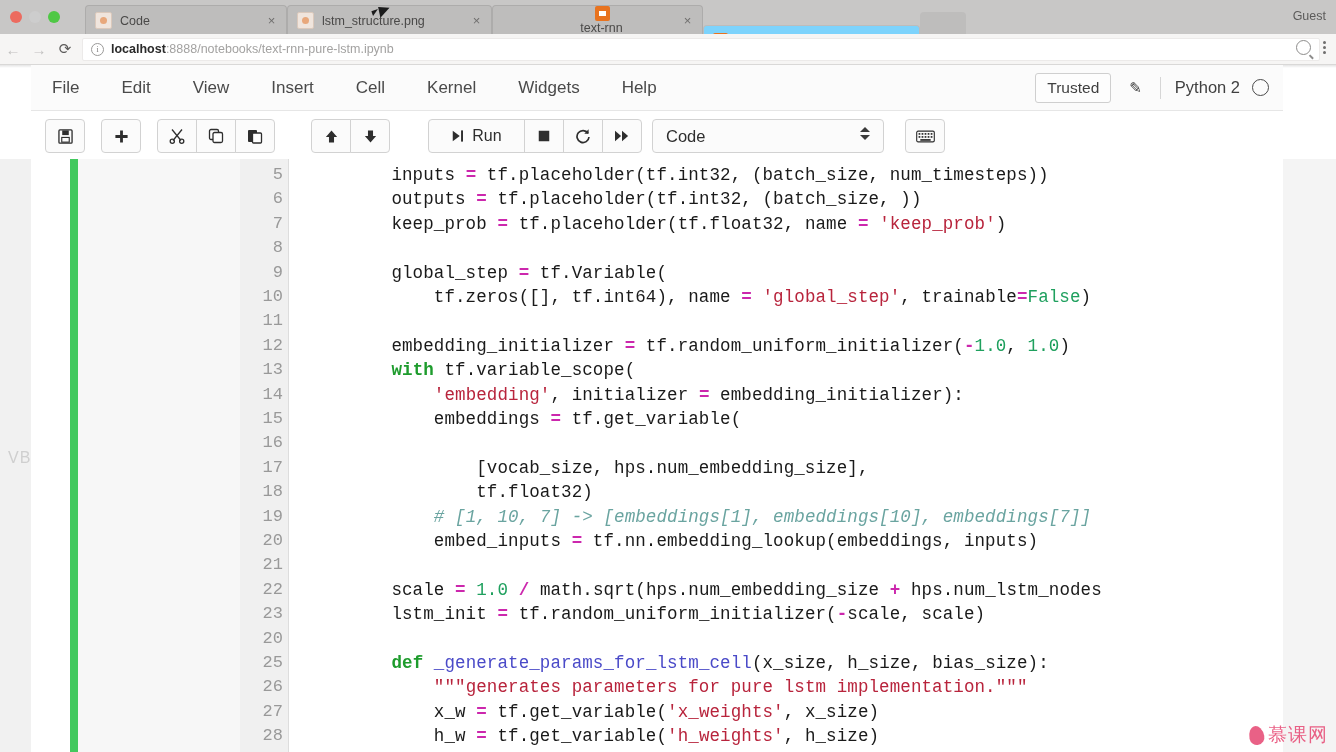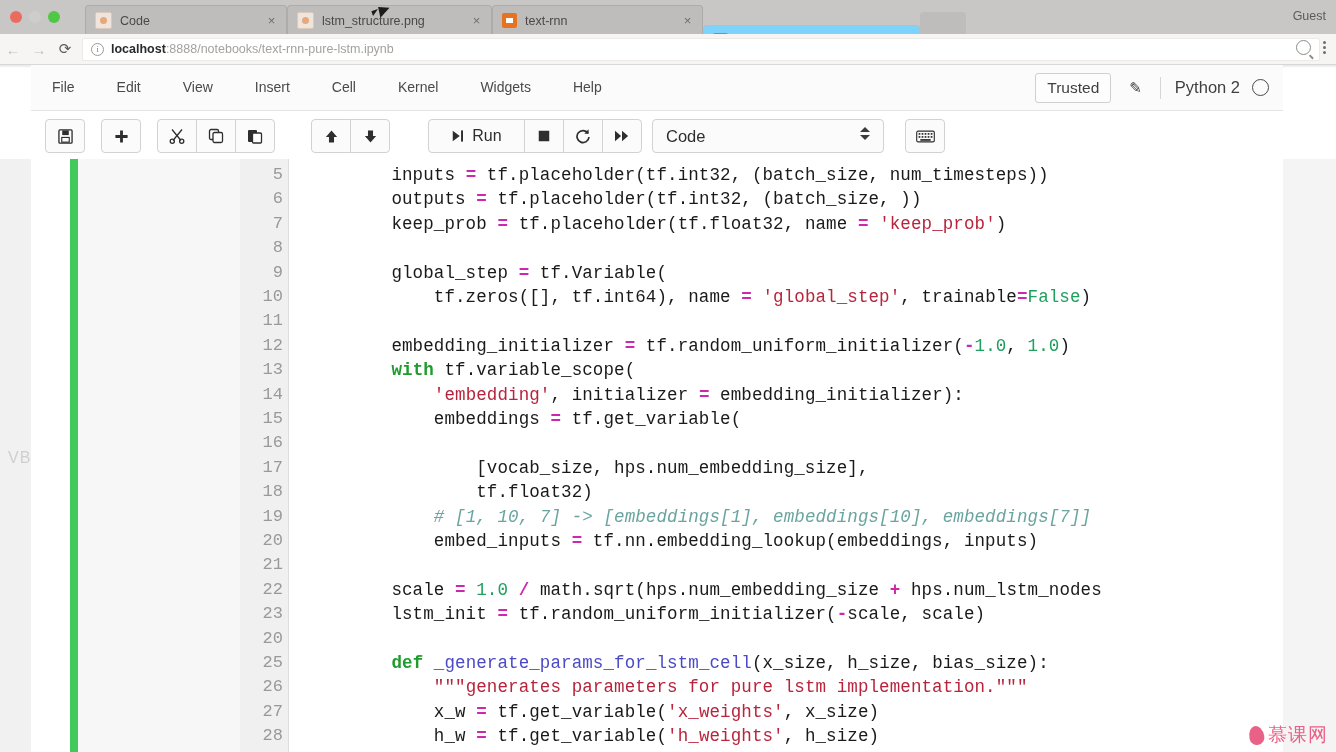--- a/index.html
+++ b/index.html
@@ -108,21 +108,21 @@
   .pageshadow{
     position:absolute;left:0;top:0;width:1336px;height:3px;
     background:linear-gradient(to bottom, rgba(0,0,0,.10), rgba(0,0,0,0));
   }
   .menubar{
     position:absolute;left:31px;top:0px;width:1252px;height:45px;
     background:#fbfbfb;border-bottom:1px solid #e6e6e6;
     display:flex;align-items:center;
   }
   .menuitem{
-    font-size:14px;color:#4a4a4a;padding:0 21px;line-height:45px;
+    font-size:17px;color:#4a4a4a;padding:0 21px;line-height:45px;
   }
   .menu-right{
     position:absolute;right:14px;top:0;height:45px;display:flex;align-items:center;gap:0px;
   }
   .trusted{
     border:1px solid #cfcfcf;border-radius:3px;padding:5px 11px;
     font-size:15.5px;color:#3f3f3f;background:#fdfdfd;
   }
   .pencil{margin:0 18px;font-size:15px;color:#3a3a3a;transform:rotate(0deg);}
   .vsep{width:1px;height:22px;background:#d6d6d6;}
@@ -241,21 +241,21 @@
       <span class="tlabel">Code</span>
       <span class="tclose">×</span>
     </div>
 
     <div class="tab inactive" style="left:287px;width:203px;">
       <span class="favicon fav-jupyter"></span>
       <span class="tlabel">lstm_structure.png</span>
       <span class="tclose">×</span>
     </div>
 
-    <div class="tab inactive" style="left:492px;width:209px;">
+    <div class="tab inactive" style="left:492px;width:209px;flex-direction:column;">
       <span class="favicon fav-img"></span>
       <span class="tlabel">text-rnn</span>
       <span class="tclose">×</span>
     </div>
 
     <div class="tab active" style="left:703px;width:215px;">
       <span class="favicon fav-img"></span>
       <span class="tlabel">text-rnn-pure-lstm</span>
       <span class="tclose">×</span>
     </div>

